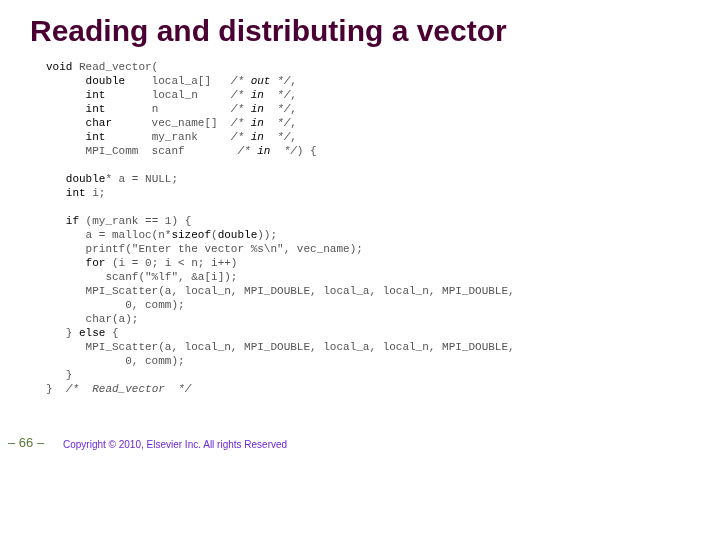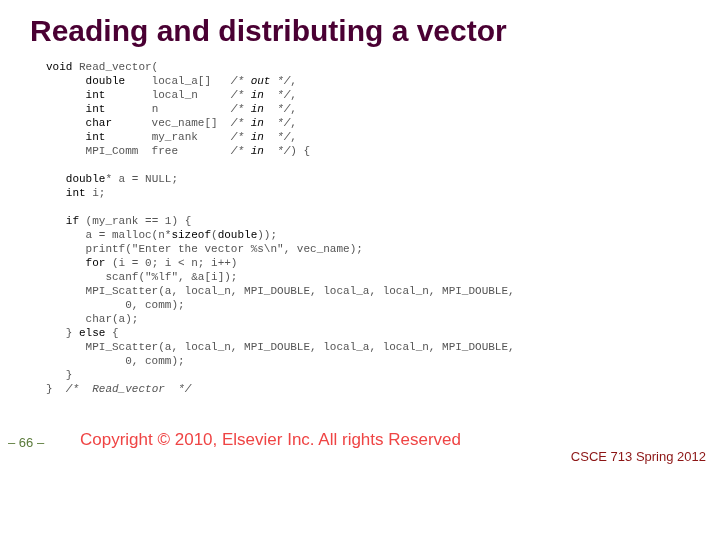--- a/index.html
+++ b/index.html
@@ -3,50 +3,49 @@
 <meta charset="utf-8">
 <style>
   html,body{margin:0;padding:0;width:720px;height:540px;background:#fff;font-family:Arial,Helvetica,sans-serif;overflow:hidden}
   .slide{position:relative;width:720px;height:474px;box-sizing:border-box}
   .title{position:absolute;top:14px;left:30px;right:30px;color:#4a0033;font-weight:bold;font-size:30px;letter-spacing:0}
   .code{position:absolute;top:60px;left:46px;right:10px;font-family:"Courier New",Courier,monospace;font-size:11px;line-height:14px;color:#555;white-space:pre}
   .kw{font-weight:normal;color:#000}
   .cmt{font-style:italic;color:#555}
   .cmtb{font-style:italic;font-weight:normal;color:#000}
   .pagenum{position:absolute;bottom:24px;left:8px;color:#5a7a3a;font-size:13px}
-  .copyright{position:absolute;bottom:24px;left:80px;color:#ef4444;font-size:17px}
+  .copyright{position:absolute;bottom:24px;left:63px;color:#6d28d9;font-size:10px}
   .course{position:absolute;bottom:10px;right:14px;color:#8c1515;font-size:13px}
 </style>
 </head>
 <body>
 
 <div class="slide">
   <div class="title">Reading and distributing a vector</div>
 
   <div class="code"><span class="kw">void</span><span> Read_vector(</span>
 <span class="kw">      double</span><span>    local_a[]   </span><span class="cmt">/* </span><span class="cmtb">out </span><span class="cmt">*/</span><span>,</span>
 <span class="kw">      int</span><span>       local_n     </span><span class="cmt">/* </span><span class="cmtb">in  </span><span class="cmt">*/</span><span>,</span>
 <span class="kw">      int</span><span>       n           </span><span class="cmt">/* </span><span class="cmtb">in  </span><span class="cmt">*/</span><span>,</span>
 <span class="kw">      char</span><span>      vec_name[]  </span><span class="cmt">/* </span><span class="cmtb">in  </span><span class="cmt">*/</span><span>,</span>
 <span class="kw">      int</span><span>       my_rank     </span><span class="cmt">/* </span><span class="cmtb">in  </span><span class="cmt">*/</span><span>,</span>
-<span>      MPI_Comm  free        </span><span class="cmt">/* </span><span class="cmtb">in  </span><span class="cmt">*/</span><span>) {</span>
+<span>      MPI_Comm  scanf        </span><span class="cmt">/* </span><span class="cmtb">in  </span><span class="cmt">*/</span><span>) {</span>
 <span></span>
 <span class="kw">   double</span><span>* a = NULL;</span>
 <span class="kw">   int</span><span> i;</span>
 <span></span>
 <span class="kw">   if</span><span> (my_rank == 1) {</span>
 <span>      a = malloc(n*</span><span class="kw">sizeof</span><span>(</span><span class="kw">double</span><span>));</span>
 <span>      printf("Enter the vector %s\n", vec_name);</span>
 <span class="kw">      for</span><span> (i = 0; i &lt; n; i++)</span>
 <span>         scanf("%lf", &amp;a[i]);</span>
 <span>      MPI_Scatter(a, local_n, MPI_DOUBLE, local_a, local_n, MPI_DOUBLE,</span>
 <span>            0, comm);</span>
 <span>      char(a);</span>
 <span>   } </span><span class="kw">else</span><span> {</span>
 <span>      MPI_Scatter(a, local_n, MPI_DOUBLE, local_a, local_n, MPI_DOUBLE,</span>
 <span>            0, comm);</span>
 <span>   }</span>
 <span>}  </span><span class="cmt">/*  Read_vector  */</span></div>
 
   <div class="pagenum">– 66 –</div>
   <div class="copyright">Copyright © 2010, Elsevier Inc. All rights Reserved</div>
-  <div class="course">CSCE 713 Spring 2012</div>
 </div>
 
 </body></html>

